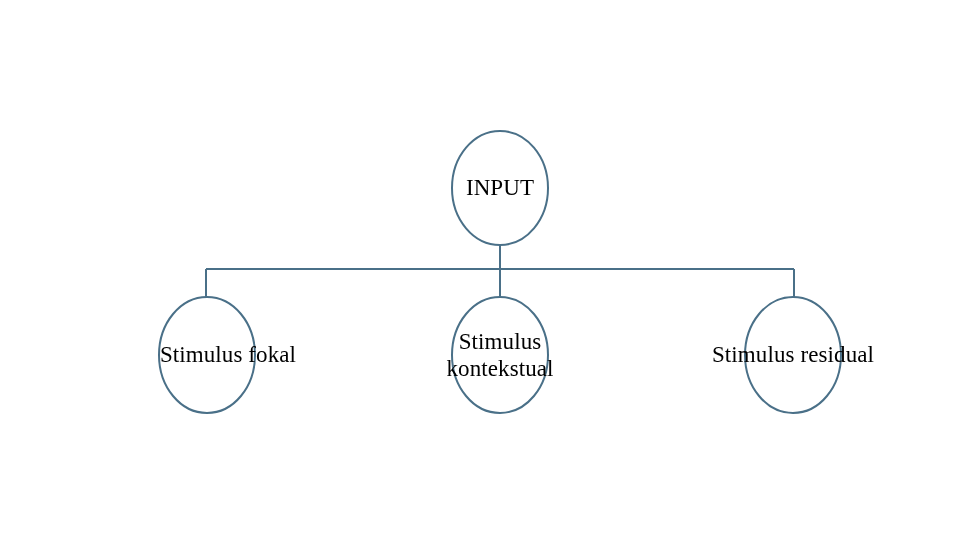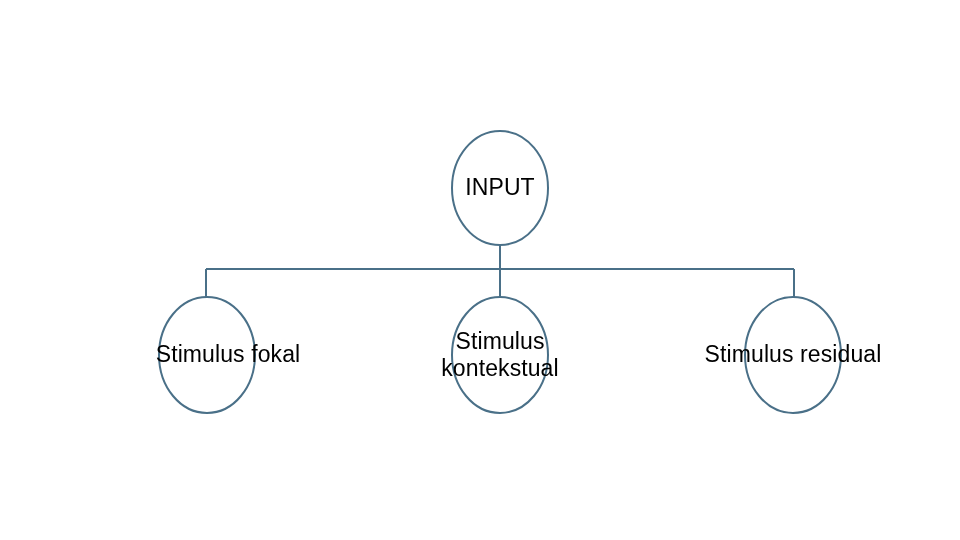--- a/index.html
+++ b/index.html
@@ -8,21 +8,21 @@
     padding: 0;
     background: #ffffff;
   }
 
   #canvas {
     position: relative;
     width: 960px;
     height: 540px;
     background: #ffffff;
     overflow: hidden;
-    font-family: Liberation Sans, sans-serif;
+    font-family: Liberation Serif, serif;
   }
 
   
   #art {
     position: absolute;
     left: 0;
     top: 0;
     width: 960px;
     height: 540px;
   }

